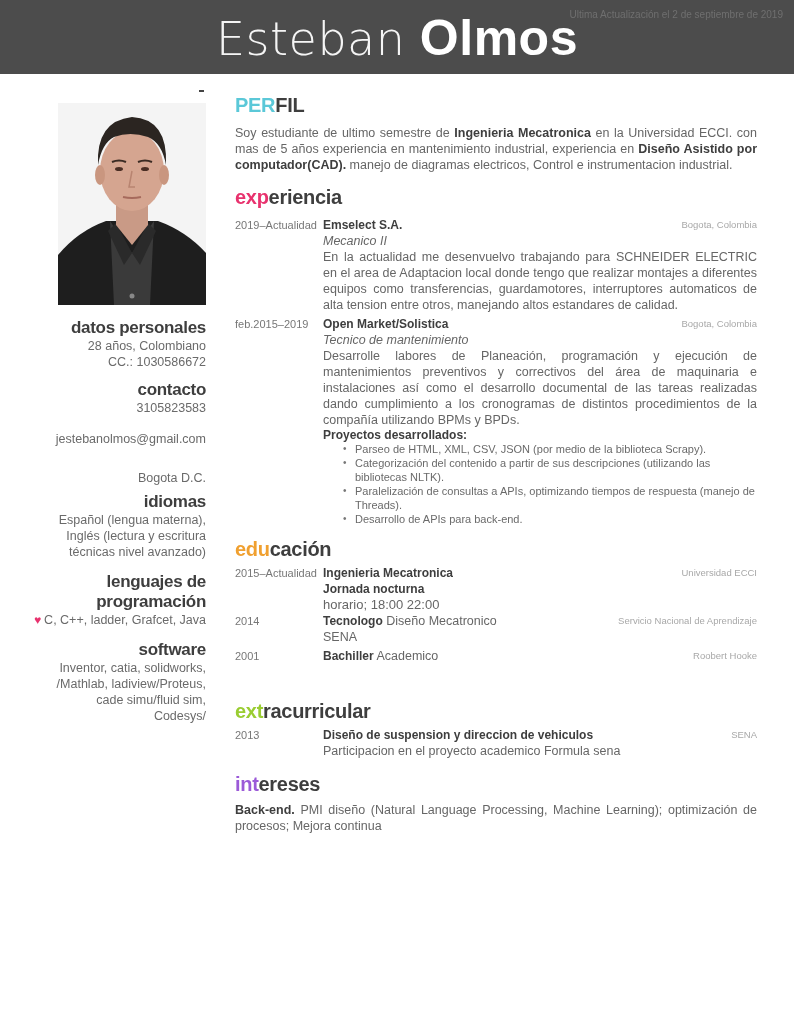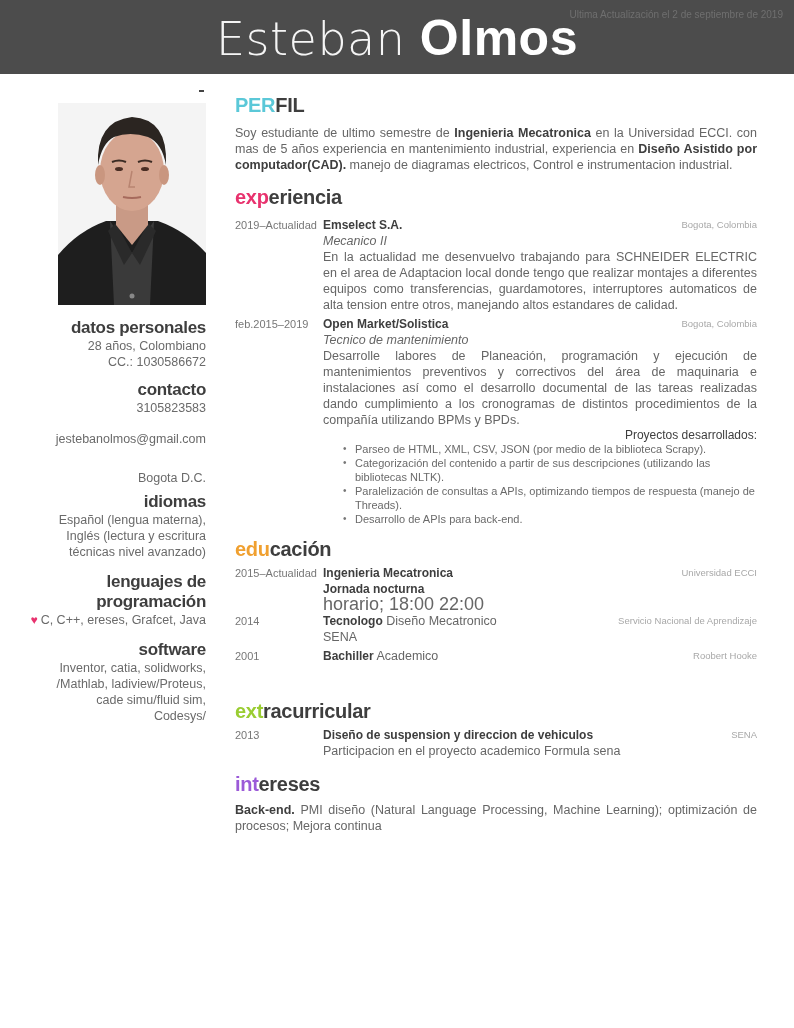--- a/index.html
+++ b/index.html
@@ -38,22 +38,22 @@
   .para { position: absolute; left: 0; width: 522px; font-size: 12.5px; line-height: 16px; color: #666; text-align: justify; }
   .para b { color: #3e3e3e; }
 
   .entry { position: absolute; left: 0; width: 522px; }
   .entry .date { position: absolute; left: 0; top: 0; font-size: 11px; color: #777; line-height: 16px; }
   .entry .body { position: absolute; left: 88px; top: 0; width: 434px; }
   .entry .loc { position: absolute; right: 0; top: 1px; font-size: 9.5px; color: #a8a8a8; line-height: 14px; }
   .entry .org { font-size: 12px; font-weight: 700; color: #3e3e3e; line-height: 16px; }
   .entry .role { font-size: 12.5px; font-style: italic; color: #666; line-height: 16px; }
   .entry .desc { font-size: 12.5px; color: #666; line-height: 16px; text-align: justify; }
-  .entry .sub { font-size: 18px; color: #666; line-height: 15px; }
-  .entry .proj-title { font-size: 12px; font-weight: 400; color: #3e3e3e; line-height: 14px; text-align: right; }
+  .entry .sub { font-size: 13px; color: #666; line-height: 15px; }
+  .entry .proj-title { font-size: 12px; font-weight: 700; color: #3e3e3e; line-height: 14px; }
   .bullets { list-style: none; margin-left: 20px; }
   .bullets li { font-size: 11px; color: #6a6a6a; line-height: 14px; position: relative; padding-left: 12px; }
   .bullets li::before { content: "•"; position: absolute; left: 0; top: 0; color: #777; font-size: 10px; }
 </style>
 </head>
 <body>
 
 <div class="header">
   <div class="name">
     <span class="first">Esteban</span>
@@ -111,21 +111,21 @@
     <div class="side-title">idiomas</div>
     <div class="side-line">Español (lengua materna),</div>
     <div class="side-line">Inglés (lectura y escritura</div>
     <div class="side-line">técnicas nivel avanzado)</div>
   </div>
 
   <div class="side-block" style="top:498px;">
     <div class="side-title">lenguajes de</div>
     <div class="side-title">programación</div>
     <div class="side-line">
-      <span class="heart">♥</span><span>C, C++, ereses, Grafcet, Java</span>
+      <span class="heart">♥</span><span>C, C++, ladder, Grafcet, Java</span>
     </div>
   </div>
 
   <div class="side-block" style="top:566px;">
     <div class="side-title">software</div>
     <div class="side-line">Inventor, catia, solidworks,</div>
     <div class="side-line">/Mathlab, ladiview/Proteus,</div>
     <div class="side-line">cade simu/fluid sim,</div>
     <div class="side-line">Codesys/</div>
   </div>

